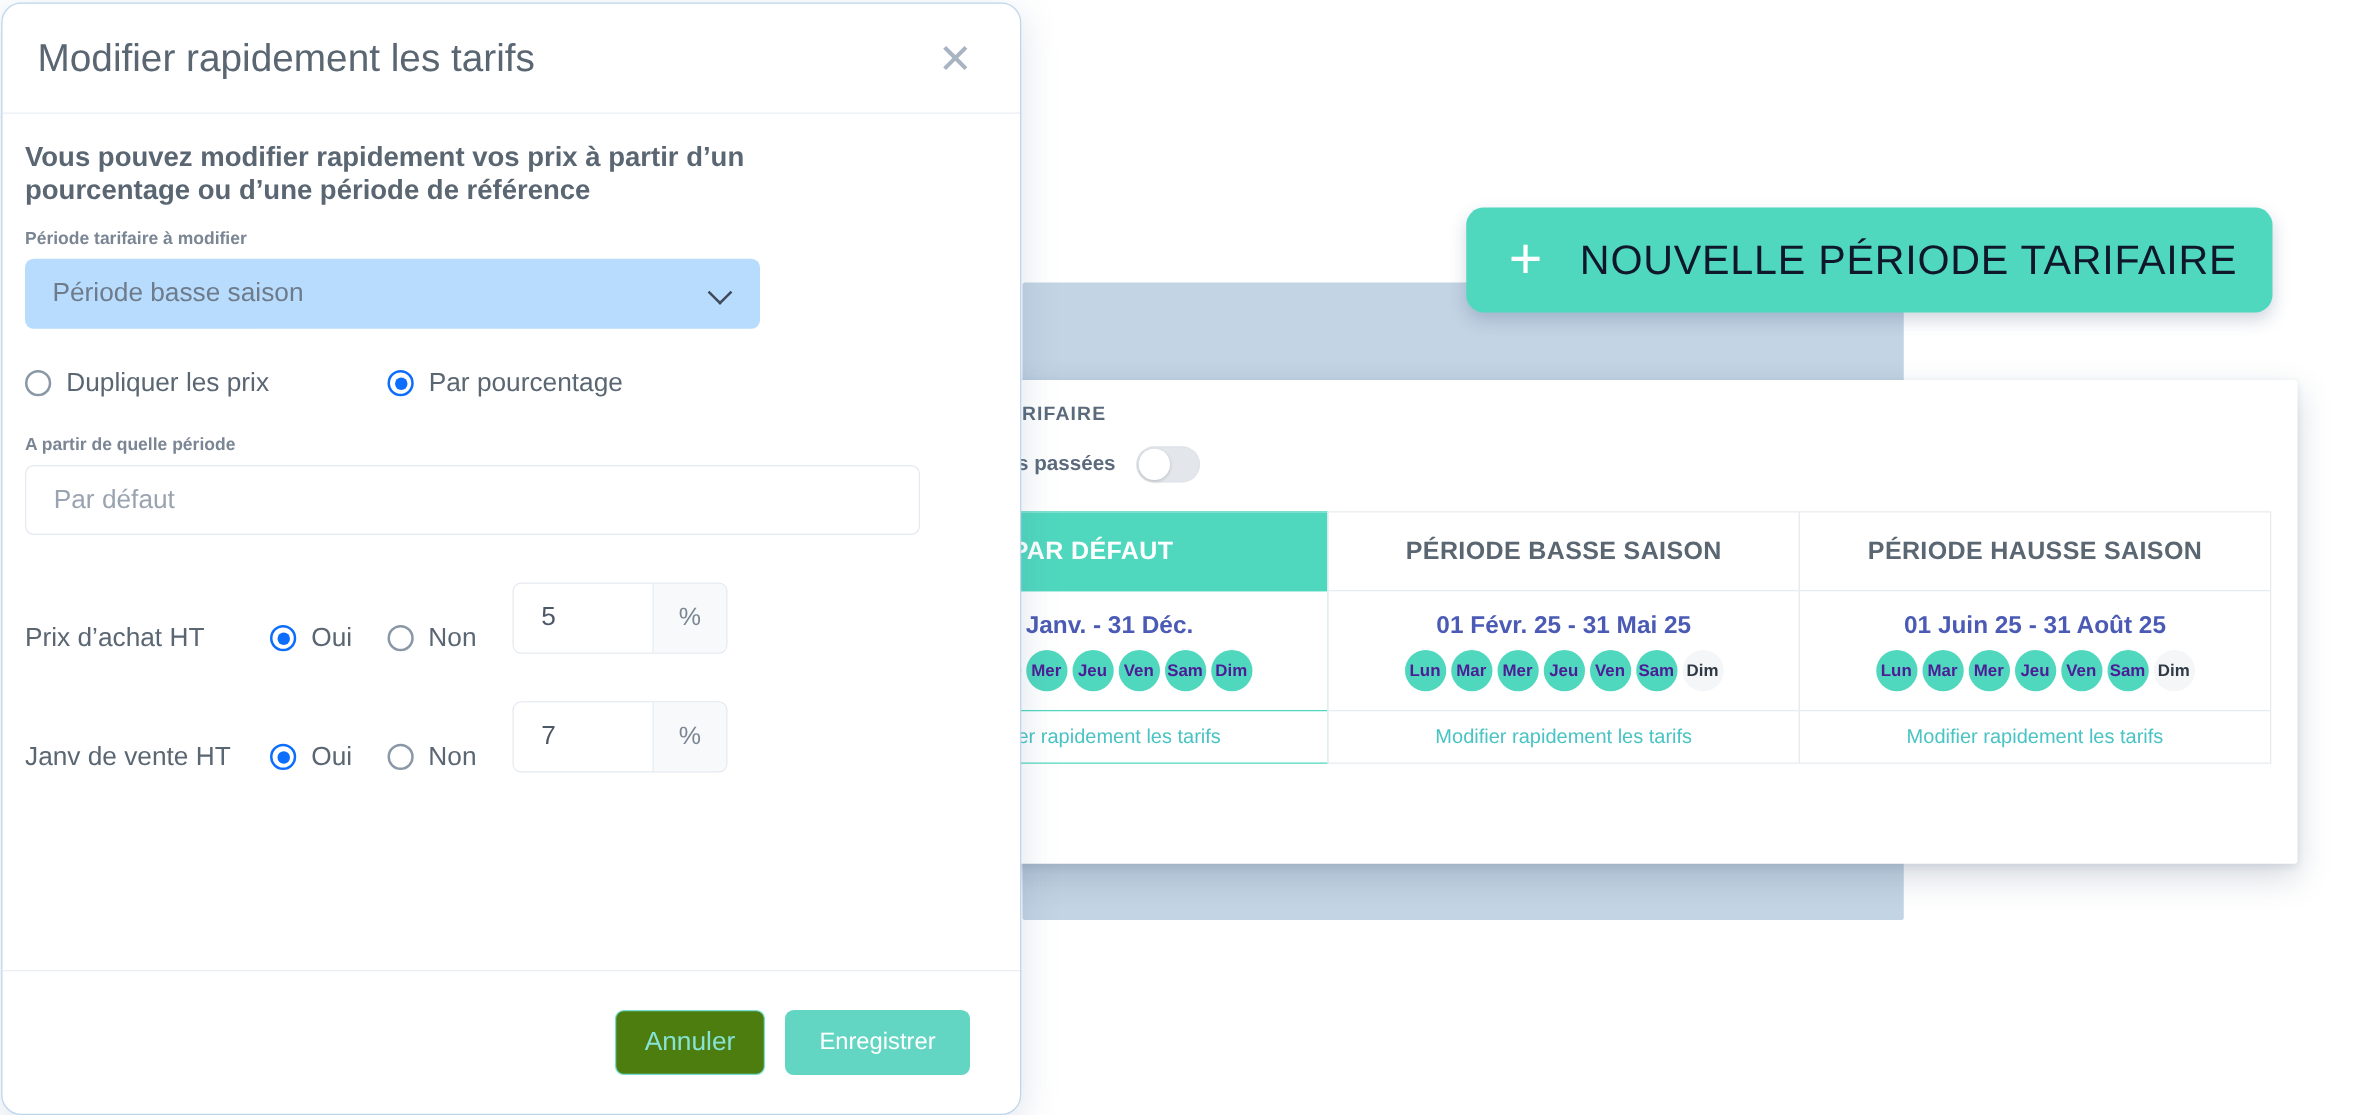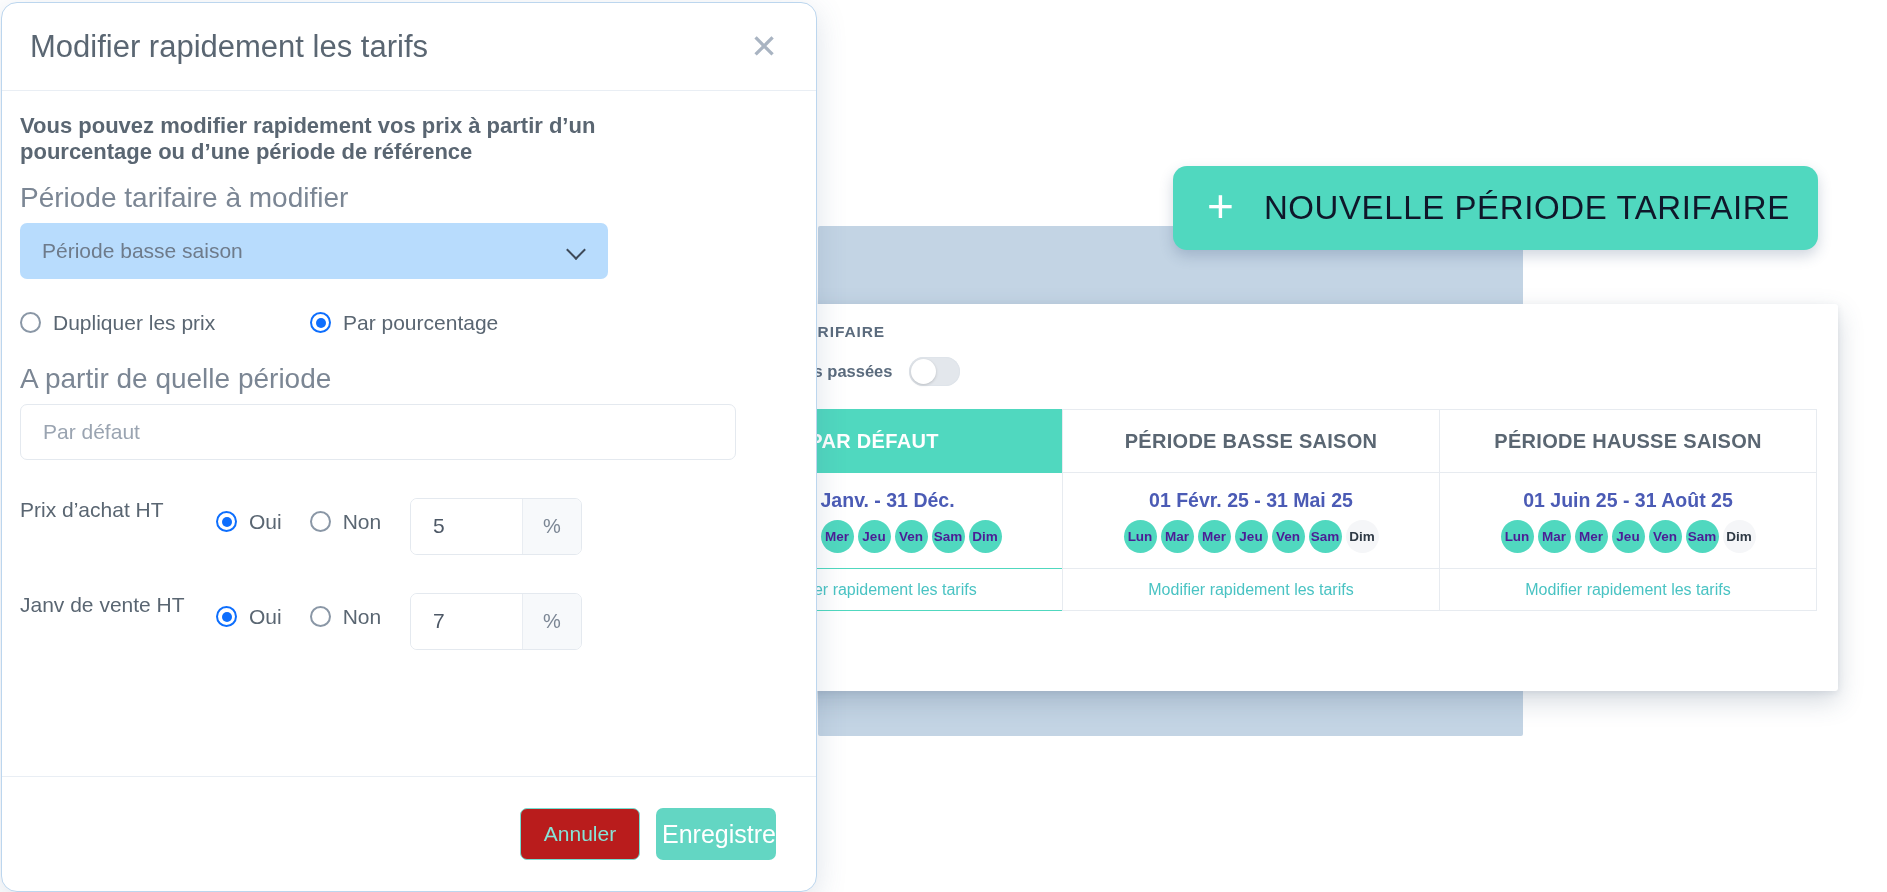--- a/index.html
+++ b/index.html
@@ -177,21 +177,21 @@
   #modal-body{
     padding:22px 20px 0 18px;
   }
   #modal-intro{
     font-size:22px;font-weight:bold;color:#5a6672;
     line-height:1.2;
     margin:0 0 16px 0;
     max-width:650px;
   }
   .field-label{
-    font-size:28px;color:#7b8694;font-weight:400;margin-bottom:9px;
+    font-size:14px;color:#7b8694;font-weight:700;margin-bottom:9px;
   }
   #period-select{
     width:588px;height:56px;
     background:#b8dcfd;
     border-radius:7px;
     display:flex;align-items:center;justify-content:space-between;
     padding:0 22px 0 22px;
     box-sizing:border-box;
     cursor:pointer;
     margin-bottom:32px;
@@ -239,21 +239,21 @@
     width:716px;height:56px;
     border:1px solid #e4e9ef;
     border-radius:7px;
     display:flex;align-items:center;
     padding:0 22px;box-sizing:border-box;
     font-size:21px;color:#9aa4b1;
     margin-bottom:0;
   }
 
   .price-row{
-    display:flex;align-items:flex-start;
+    display:flex;align-items:flex-end;
     gap:0;
     margin-top:38px;
   }
   .price-name{
     font-size:21px;color:#5a6672;
     width:196px;flex:0 0 auto;
   }
   .price-radios{
     display:flex;align-items:center;gap:28px;
     width:182px;flex:0 0 auto;margin-top:12px;
@@ -287,34 +287,34 @@
     height:115px;
     border-top:1.5px solid #e9eef4;
     display:flex;align-items:center;justify-content:flex-end;
     padding-right:40px;
     box-sizing:border-box;
     gap:16px;
   }
   #cancel-btn{
     width:120px;height:52px;
     border:1.5px solid #74ddd0;
-    background:#b91c1c;
+    background:#4d7c0f;
     color:#86e3d6;
     border-radius:7px;
     font-size:21px;
     cursor:pointer;
     font-family:"Liberation Sans", sans-serif;
   }
   #save-btn{
-    width:120px;height:52px;
+    width:148px;height:52px;
     border:none;
     background:#63d6c3;
     color:#ffffff;
     border-radius:7px;
-    font-size:25px;
+    font-size:19px;
     cursor:pointer;
     font-family:"Liberation Sans", sans-serif;
   }
 </style>
 </head>
 <body>
 
 <div id="bg-layer">
   <div class="bg-white-strip" style="left:818px;top:0px;width:1069px;height:226px;"></div>
   <div class="bg-blue-panel" style="left:818px;top:226px;width:705px;height:89px;"></div>

